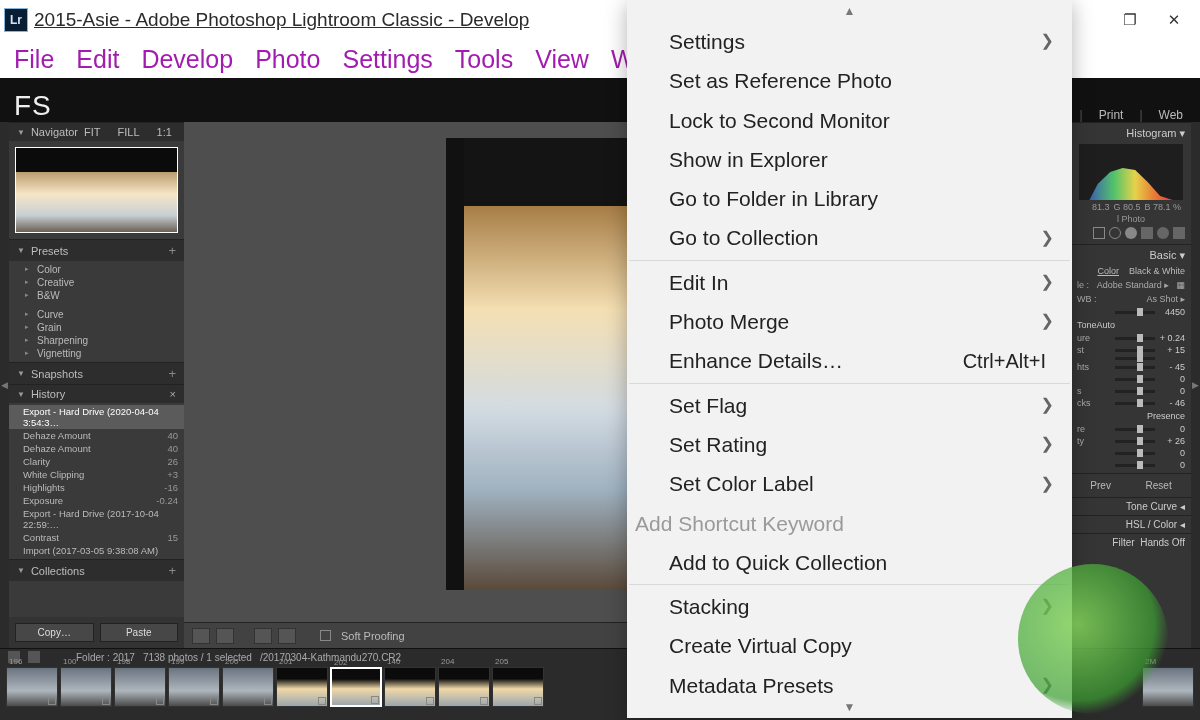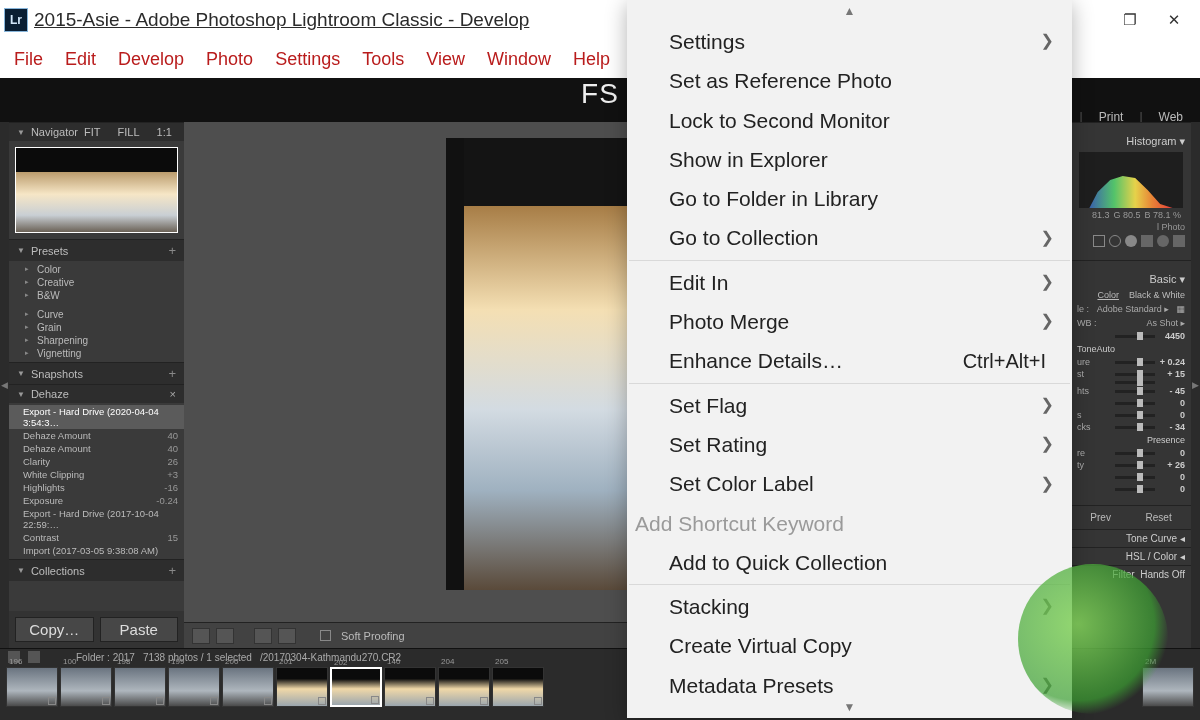--- a/index.html
+++ b/index.html
@@ -6,27 +6,27 @@
 html, body { width: 1200px; height: 720px; overflow: hidden; background: #fff; }
 
 
 .titlebar { height: 40px; display: flex; align-items: center; padding: 0 4px; }
 .lr-logo { width: 24px; height: 24px; background: #0a1e33; color: #d2e6fa; font-size: 12px; font-weight: 600; display: flex; align-items: center; justify-content: center; border: 1px solid #88b6db; }
 .titlebar-text { font-size: 19px; color: #2b2b2b; margin-left: 6px; flex: 1; text-decoration: underline; }
 .winbtn { width: 44px; height: 40px; display: flex; align-items: center; justify-content: center; font-size: 15px; color: #333; }
 
 
 .menubar { height: 38px; display: flex; align-items: center; padding: 0 4px; gap: 2px; }
-.menubar-item { font-size: 18px; color: #b91c1c; padding: 2px 10px; cursor: default; }
+.menubar-item { font-size: 25px; color: #a21caf; padding: 2px 10px; cursor: default; }
 
 
 .app-body { position: absolute; left: 0; top: 78px; right: 0; bottom: 0; background: #1b1b1b; display: flex; flex-direction: column; }
 
 
-.app-header { height: 44px; background: #111; display: flex; align-items: center; padding: 0 14px; color: #ccc; flex-direction: column; }
+.app-header { height: 44px; background: #111; display: flex; align-items: flex-end; padding: 0 14px; color: #ccc; }
 .fs-label { font-size: 28px; font-weight: 300; color: #eee; letter-spacing: 1px; }
 .modules { margin-left: auto; display: flex; align-items: center; gap: 10px; font-size: 12px; color: #bbb; }
 .modules span { padding: 0 3px; }
 .modules .sep { color: #555; }
 
 
 .main-area { flex: 1; display: flex; min-height: 0; position: relative; }
 
 
 .left-panel { width: 175px; background: #3a3a3a; display: flex; flex-direction: column; font-size: 11px; color: #ccc; }
@@ -37,51 +37,51 @@
 .nav-thumb { width: 100%; height: 86px; background: linear-gradient(180deg,#0b0b0b 0%,#0b0b0b 28%,#b99a6b 28%,#f6e6c6 55%,#c9cfd4 80%,#6b6256 100%); border: 1px solid #fff; }
 .preset-list, .history-list { padding: 2px 0; }
 .preset-item { padding: 1px 4px 1px 28px; color: #bbb; font-size: 10px; position: relative; }
 .preset-item::before { content: "▸"; position: absolute; left: 16px; font-size: 7px; color: #888; top: 2px; }
 .history-row { display: flex; padding: 1px 6px 1px 14px; font-size: 9.5px; color: #bbb; }
 .history-row.sel { background: #5b5b5b; color: #fff; }
 .history-row .val { margin-left: auto; color: #999; }
 .section-close { margin-left:auto; font-size:11px; color:#aaa;}
 
 .copy-paste-bar { display: flex; gap: 6px; padding: 6px; background: #333; }
-.cp-btn { flex: 1; text-align: center; background: #474747; color: #ddd; font-size: 15px; padding: 3px 0; border: 1px solid #222; }
+.cp-btn { flex: 1; text-align: center; background: #474747; color: #ddd; font-size: 10px; padding: 3px 0; border: 1px solid #222; }
 
 
 .center-panel { flex: 1; background: #4e4e4e; display: flex; flex-direction: column; }
 .canvas-wrap { flex: 1; display: flex; align-items: flex-start; justify-content: center; padding: 16px 0 0 76px; }
 .canvas-img { width: 440px; height: 452px;
   background:
     linear-gradient(180deg,#141414 0%,#141414 15%,#a77d46 15%,#f4dfb3 38%,#d3dbe2 60%,#9fb1c0 78%,#5a4a3a 100%);
   position: relative; overflow:hidden;
 }
 .canvas-img::before { content:""; position:absolute; left:64%; top:0; width:12px; height:100%; background:#1a1a1a; transform:skewX(-4deg);}
 .canvas-img::after { content:""; position:absolute; left:0; top:0; width:18px; height:100%; background:#111;}
 .center-toolbar { height: 26px; background: #424242; display: flex; align-items: center; padding: 0 8px; gap: 6px; color: #bbb; font-size: 11px; border-top:1px solid #222;}
 .ct-btn { width: 18px; height: 16px; background: #555; border:1px solid #333; }
 .ct-chk { width:11px; height:11px; border:1px solid #888; display:inline-block; margin-right:4px;}
 
 
 .right-panel { width: 120px; background: #353535; color: #bbb; font-size: 10px; display:flex; flex-direction:column; }
-.right-panel .sec { border-top:1px solid #222; padding:10px 6px; }
+.right-panel .sec { border-top:1px solid #222; padding:2px 6px; }
 .right-panel .sec-hd { text-align:right; color:#ccc; padding:2px 0; font-size:11px; }
 .histogram { height: 56px; margin:2px; background: #1e1e1e; position:relative; overflow:hidden;}
 .histogram::after{content:"";position:absolute;bottom:0;left:10%;right:10%;height:40px;
   background: linear-gradient(90deg,#3a5fb0,#53c36a 30%,#e6d24a 55%,#e88436 75%,#e43a3a);
   clip-path: polygon(0 100%,10% 60%,25% 30%,40% 20%,55% 25%,70% 55%,85% 90%,100% 100%);
 }
 .hist-info { font-size:9px; color:#999; padding:0 4px 2px; display:flex; gap:4px; justify-content:flex-end;}
 .slider-row { display:flex; align-items:center; padding:1px 0; gap:4px;}
 .slider-row .lbl{ width:34px; font-size:9px; color:#aaa; text-align:left; overflow:hidden;}
 .slider-row .track{ flex:1; height:3px; background:#222; position:relative;}
 .slider-row .track::after{content:"";position:absolute;width:6px;height:8px;background:#bbb;top:-3px;left:55%;}
-.slider-row .num{ width:26px; text-align:right; font-size:9px; color:#ccc;font-weight:bold;}
+.slider-row .num{ width:26px; text-align:right; font-size:9px; color:#ccc;}
 .color-bw { display:flex; gap:10px; justify-content:flex-end; font-size:9px; padding:2px 0;}
 .profile-row { display:flex; justify-content:space-between; font-size:9px; padding:2px 0; color:#aaa;}
 .tone-hd { display:flex; justify-content:flex-start; font-size:9px; padding:2px 0; color:#ccc;}
 .prev-reset { display:flex; justify-content:space-around; font-size:10px; padding:6px 2px; border-top:1px solid #222;}
 .right-more { text-align:right; padding:3px 6px; font-size:10px; color:#ccc; border-top:1px solid #222;}
 
 
 .edge-handle { width:9px; background:#2b2b2b; display:flex; align-items:center; justify-content:center; color:#777; font-size:9px;}
 
 
@@ -181,21 +181,21 @@
       </div>
 
       <div class="panel-section-hd">
         <span class="tri">▼</span>
           <span>Snapshots</span>
         <span class="plus">+</span>
       </div>
 
       <div class="panel-section-hd">
         <span class="tri">▼</span>
-          <span>Dehaze</span>
+          <span>History</span>
         <span class="section-close">×</span>
       </div>
       <div class="history-list" id="history-list">
           <div class="history-row sel">
             <span>Export - Hard Drive (2020-04-04 3:54:3…</span>
             <span class="val"></span>
           </div>
           <div class="history-row">
             <span>Dehaze Amount</span>
             <span class="val">40</span>
@@ -265,21 +265,21 @@
 
     <div class="right-panel">
       <div class="sec">
         <div class="sec-hd"><span>Histogram</span> ▾</div>
         <div class="histogram"></div>
         <div class="hist-info">
           <span>81.3</span>
           <span>G  80.5</span>
           <span>B  78.1 %</span>
         </div>
-        <div style="text-align:right;font-size:9px;color:#999;">l Photo</div>
+        <div style="text-align:center;font-size:9px;color:#999;">l Photo</div>
         <div style="display:flex;gap:4px;justify-content:flex-end;padding:3px 0">
           <span style="width:12px;height:12px;border:1px solid #888"></span>
           <span style="width:12px;height:12px;border-radius:50%;border:1px solid #888"></span>
           <span style="width:12px;height:12px;border-radius:50%;background:#888"></span>
           <span style="width:12px;height:12px;background:#666"></span>
           <span style="width:12px;height:12px;border-radius:50%;background:#666"></span>
           <span style="width:12px;height:12px;background:#666"></span>
         </div>
       </div>
       <div class="sec">
@@ -333,21 +333,21 @@
               <span class="num">0</span>
             </div>
             <div class="slider-row">
               <span class="lbl">s</span>
               <div class="track"></div>
               <span class="num">0</span>
             </div>
             <div class="slider-row">
               <span class="lbl">cks</span>
               <div class="track"></div>
-              <span class="num">- 34</span>
+              <span class="num">- 46</span>
             </div>
           </div>
         <div class="tone-hd" style="justify-content:flex-end">
             <span>Presence</span>
           </div>
         <div id="presence-sliders">
             <div class="slider-row">
               <span class="lbl">re</span>
               <div class="track"></div>
               <span class="num">0</span>

